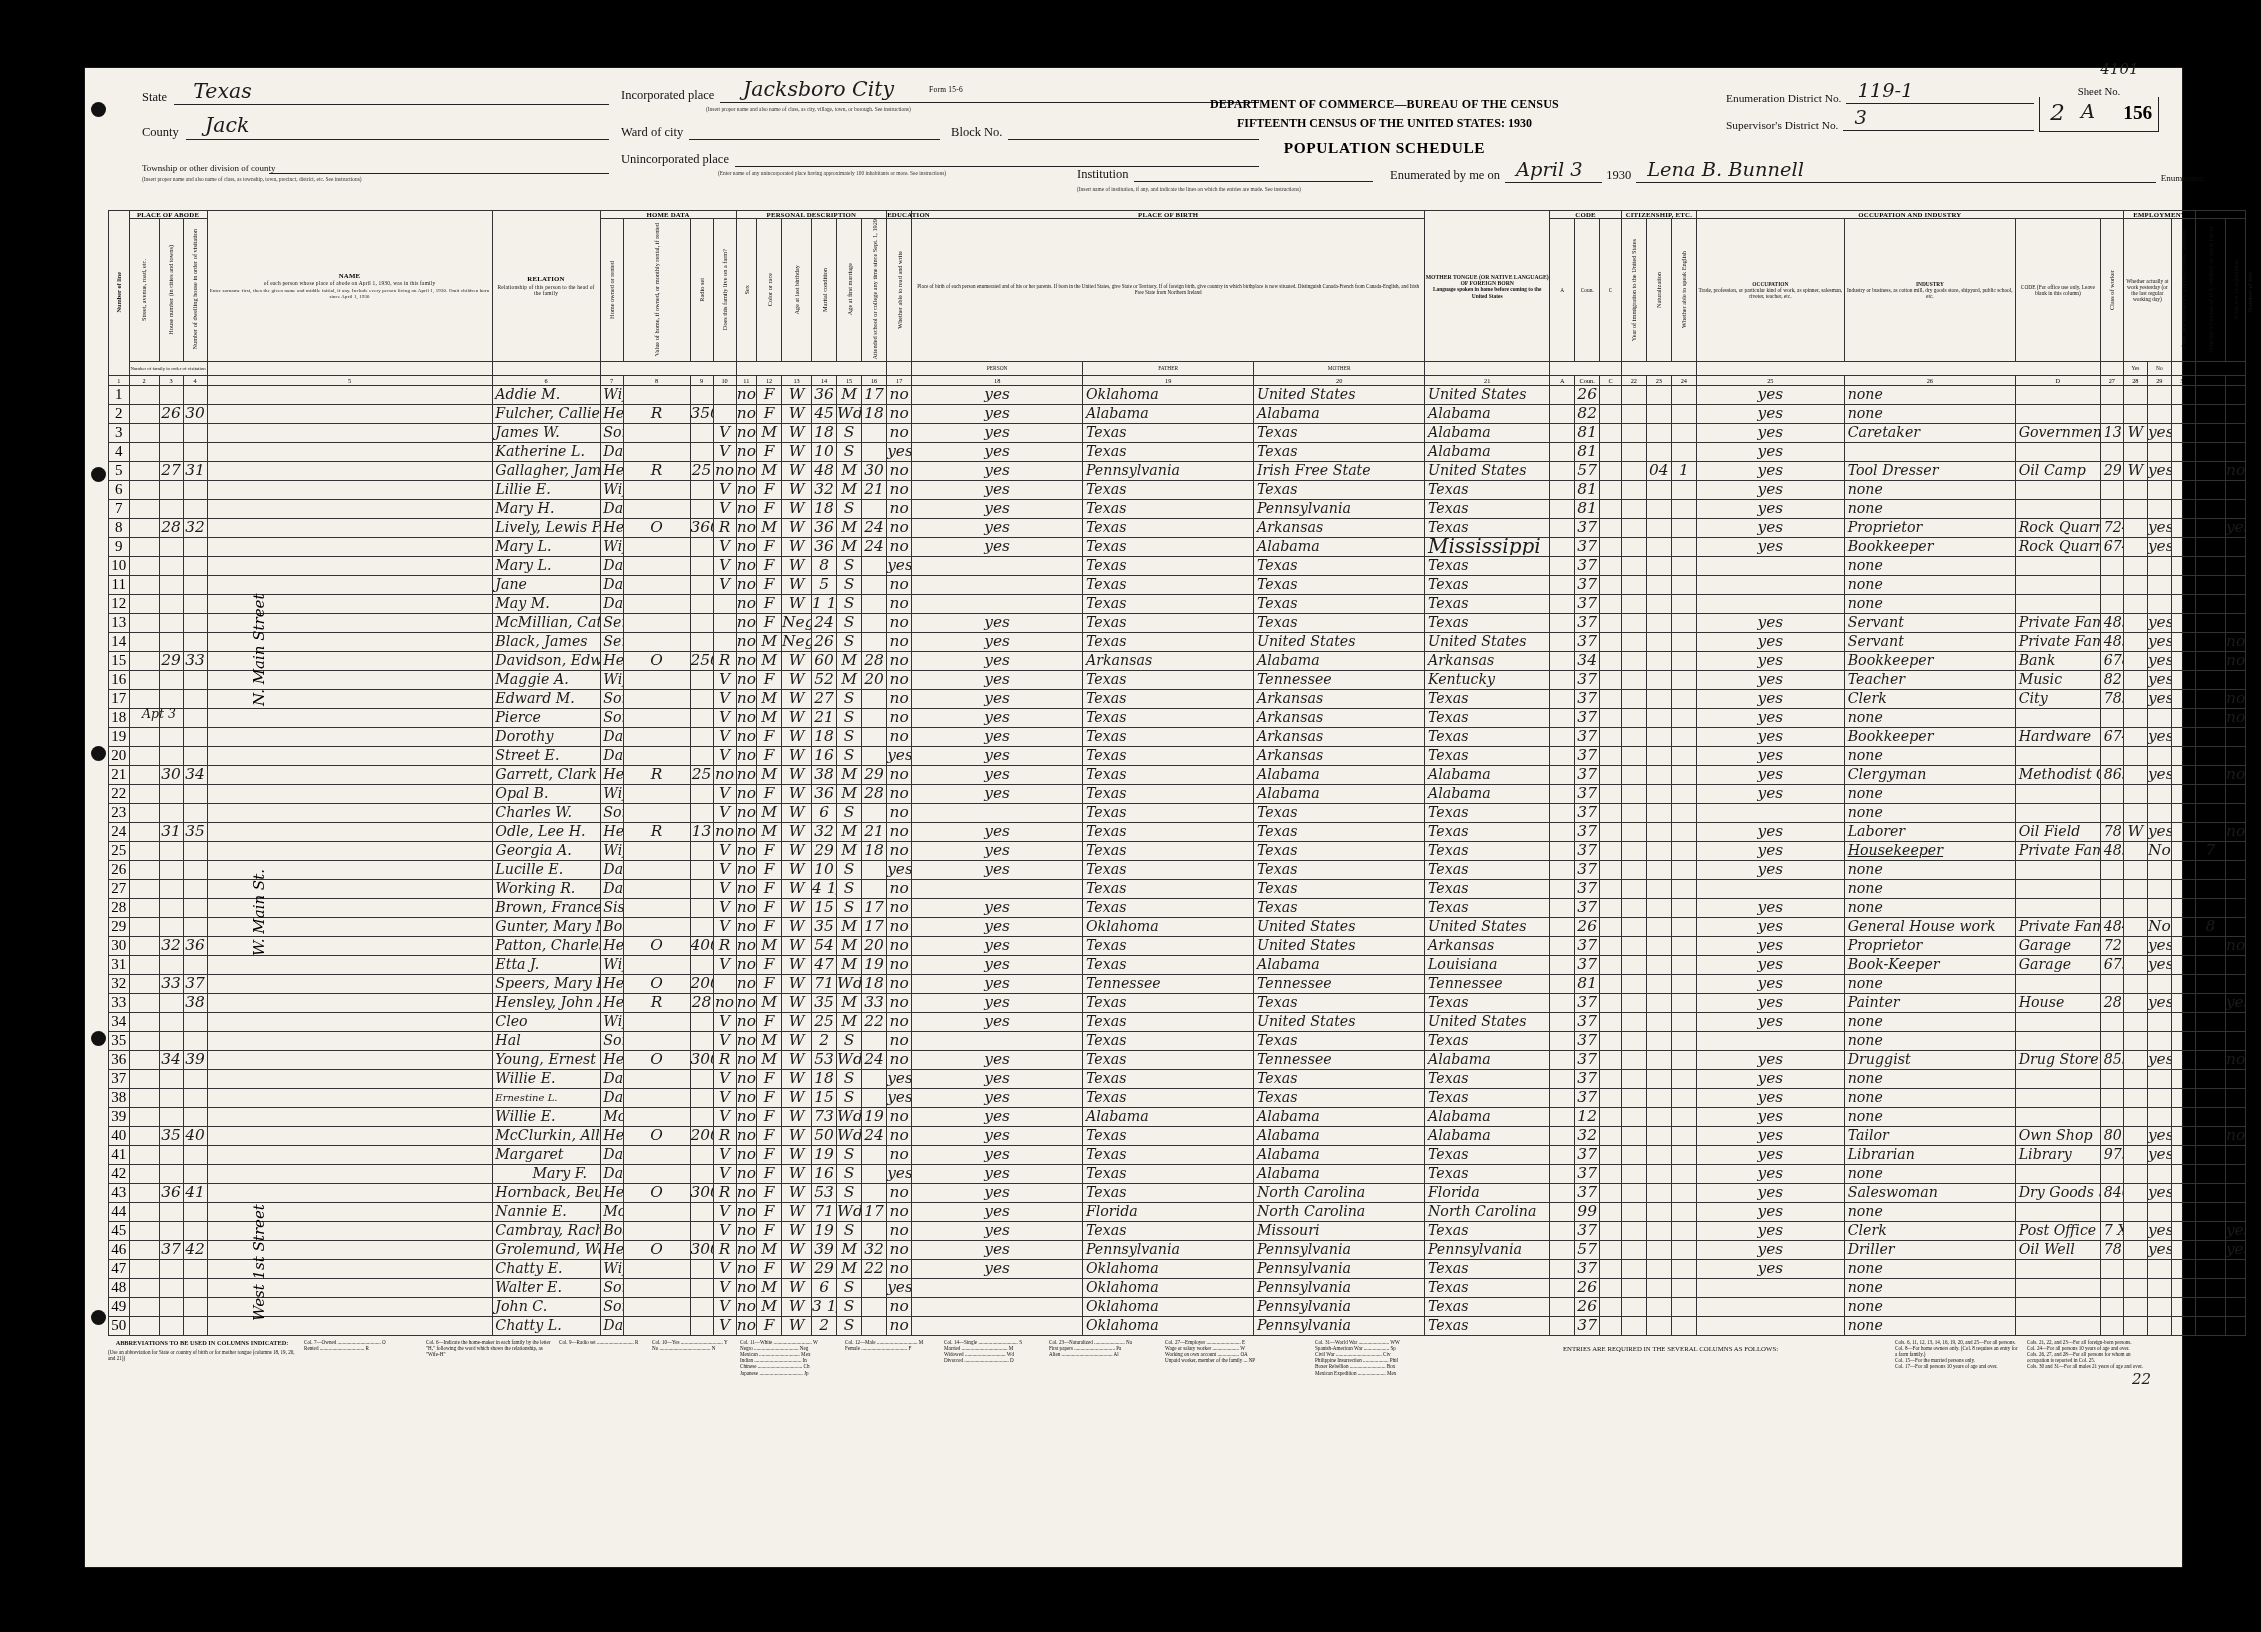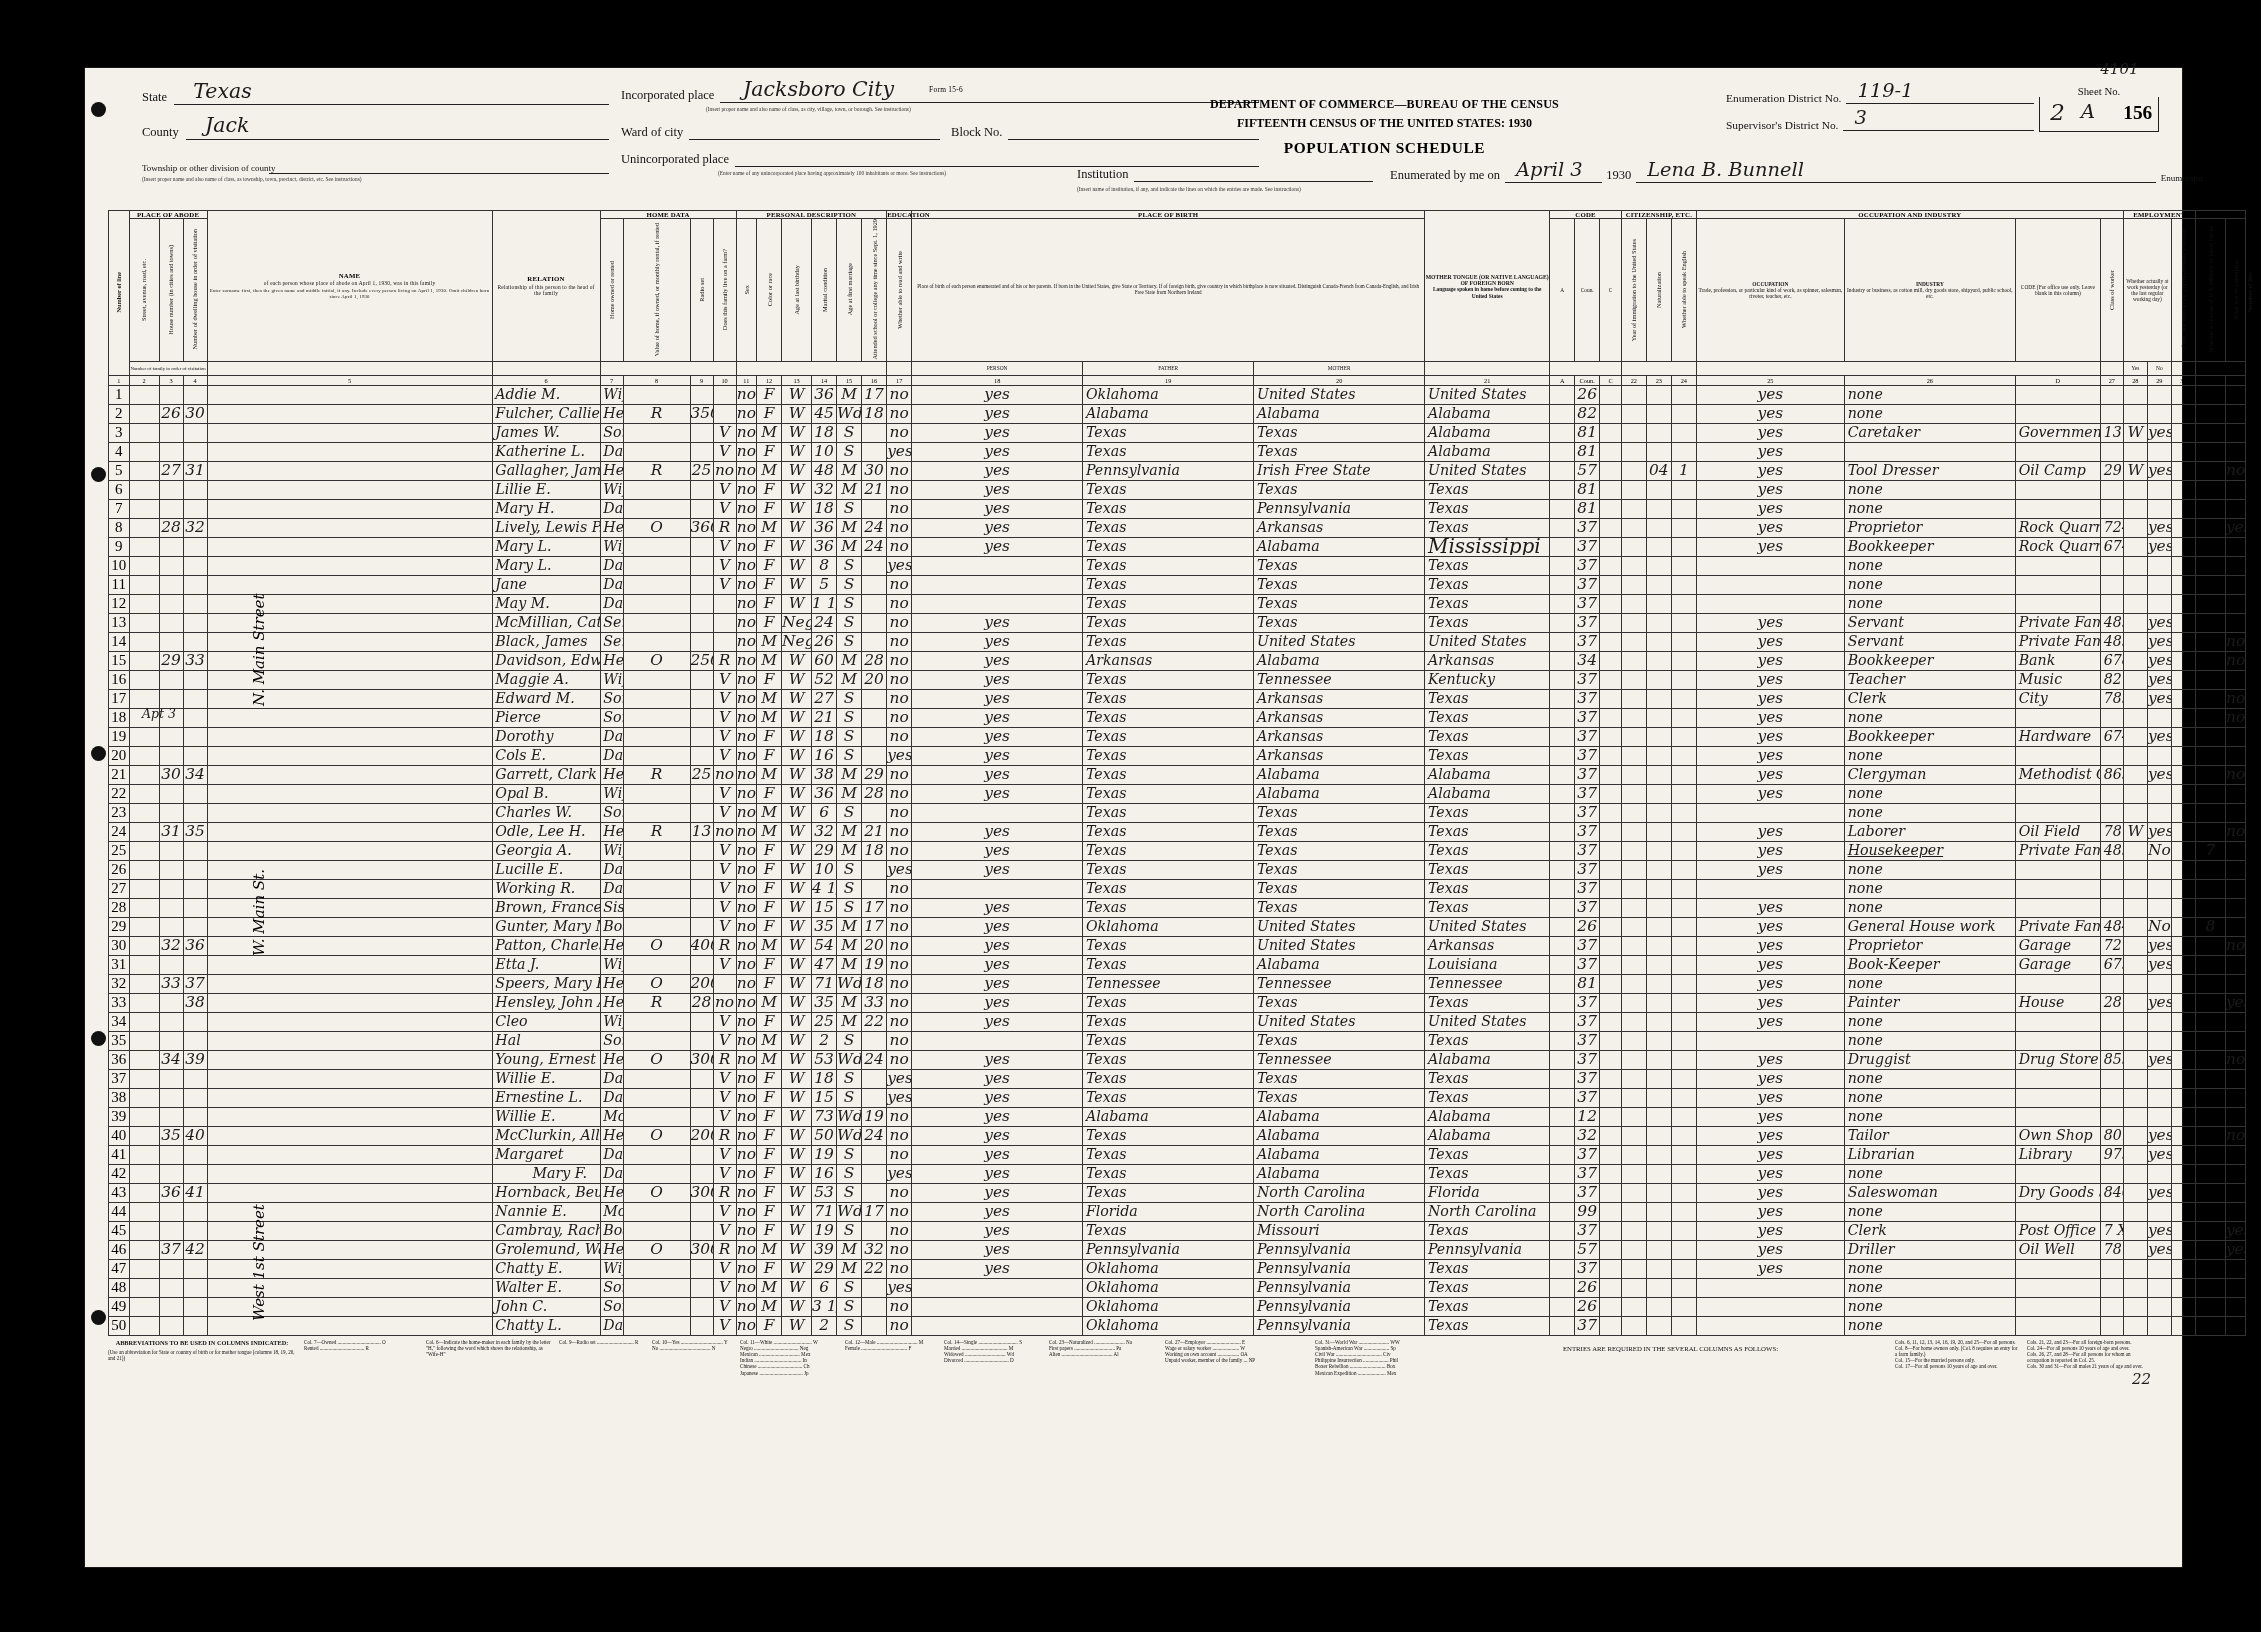--- a/index.html
+++ b/index.html
@@ -2480,21 +2480,21 @@
             <td class="ctr">
               <span class="hand"></span>
             </td>
             <td class="ctr">
               <span class="hand"></span>
             </td>
             <td class="ctr">
               <span class="hand"></span>
             </td>
             <td>
-              <span class="hand" style="font-size: 14.2px;">Cols E.</span>
+              <span class="hand" style="font-size: 14.2px;">Street E.</span>
             </td>
             <td>
               <span class="hand" style="font-size: 14.2px;">Daughter</span>
             </td>
             <td class="ctr">
               <span class="hand"></span>
             </td>
             <td class="ctr">
               <span class="hand"></span>
             </td>
@@ -4496,21 +4496,21 @@
             <td class="ctr">
               <span class="hand"></span>
             </td>
             <td class="ctr">
               <span class="hand"></span>
             </td>
             <td class="ctr">
               <span class="hand"></span>
             </td>
             <td>
-              <span class="hand" style="font-size: 14px;">Ernestine L.</span>
+              <span class="hand" style="font-size: 10px;">Ernestine L.</span>
             </td>
             <td>
               <span class="hand" style="font-size: 14.2px;">Daughter</span>
             </td>
             <td class="ctr">
               <span class="hand"></span>
             </td>
             <td class="ctr">
               <span class="hand"></span>
             </td>

